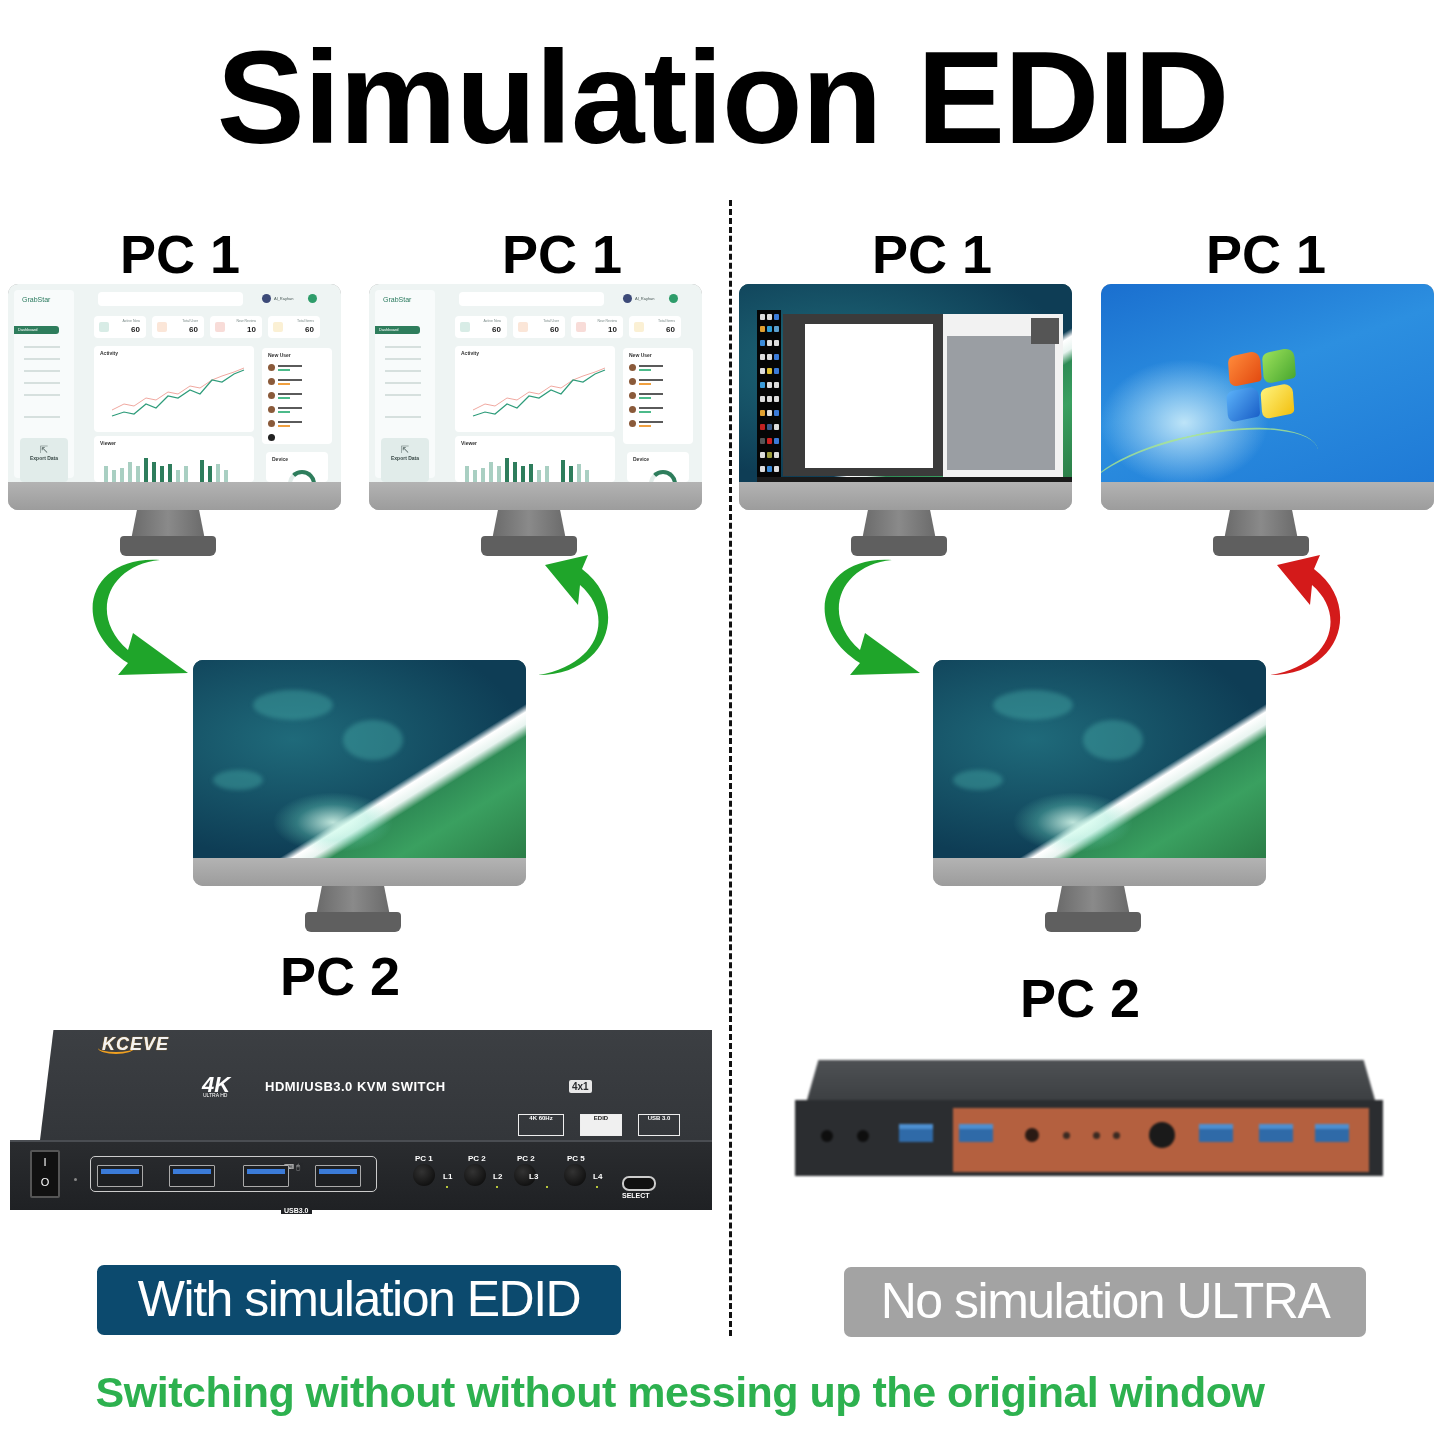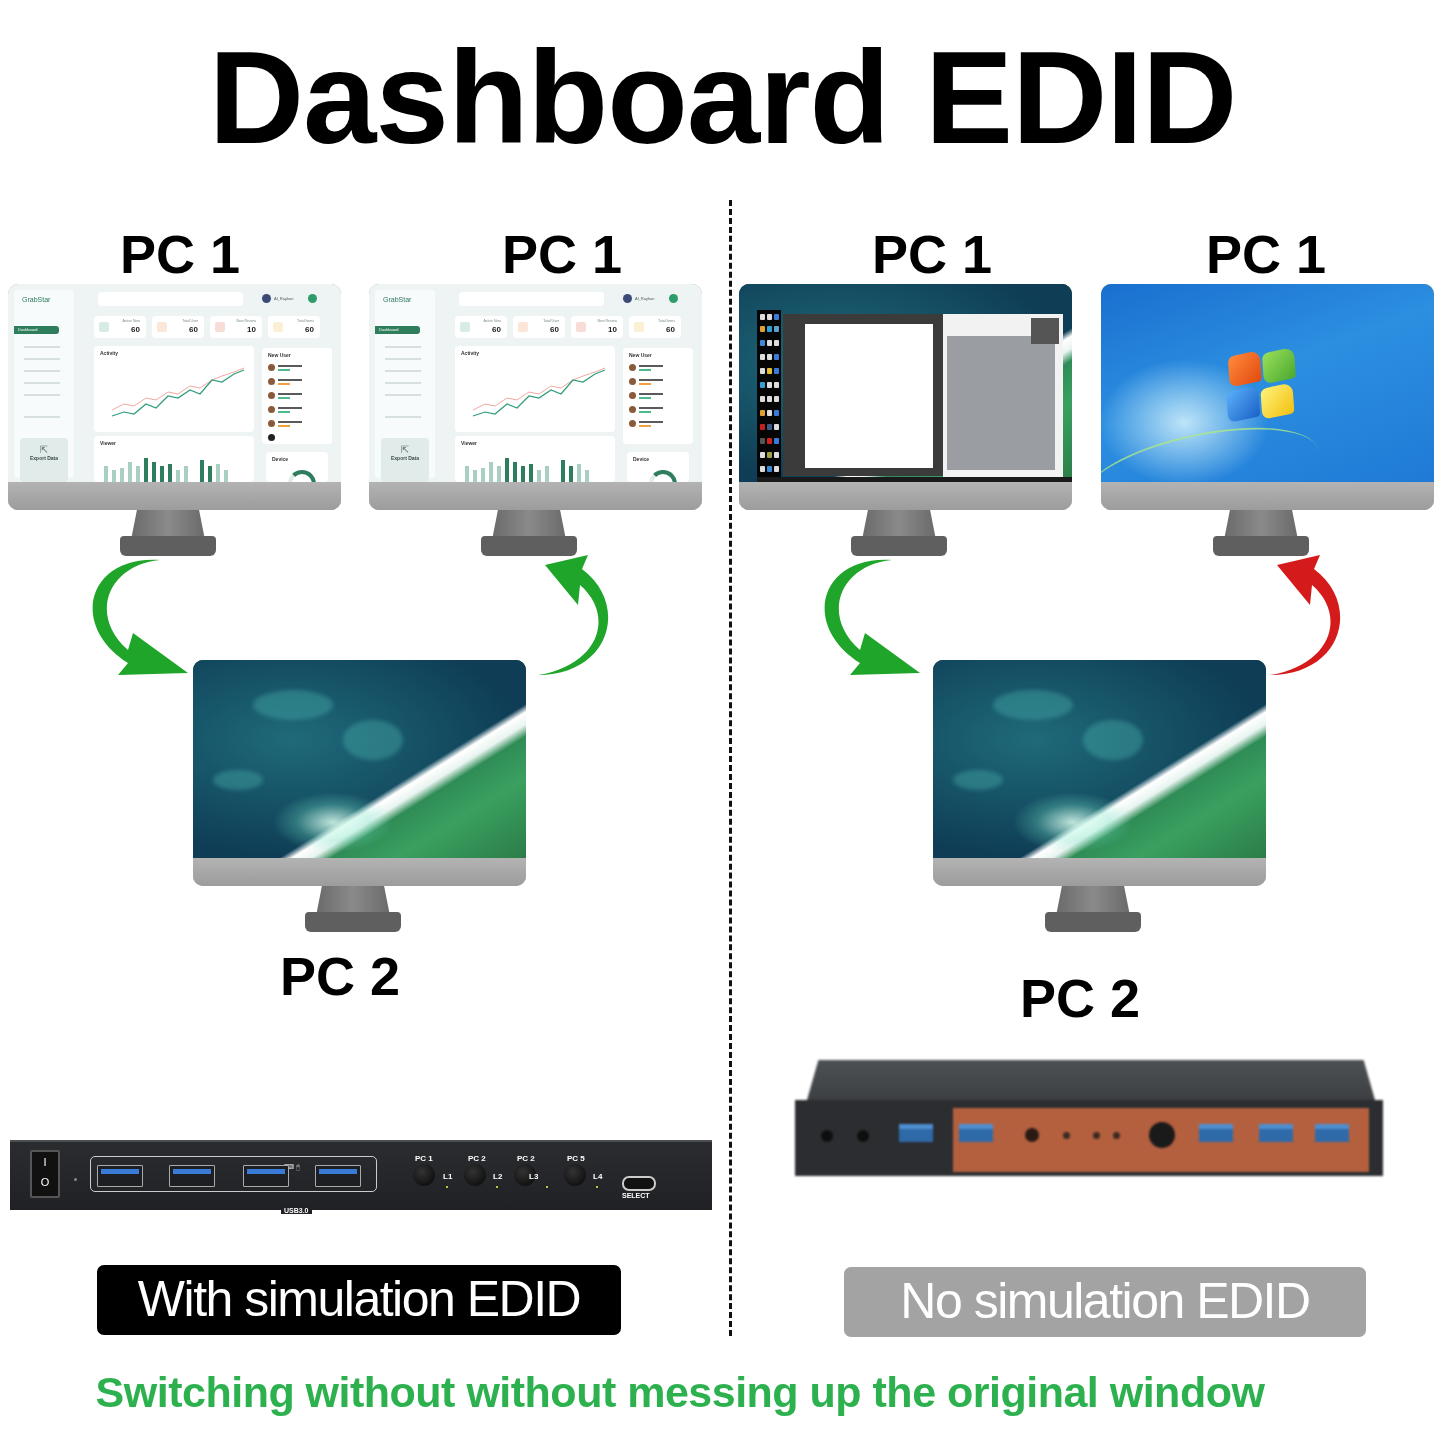--- a/index.html
+++ b/index.html
@@ -100,28 +100,28 @@
   .dev { left:795px; top:1060px; width:588px; height:118px; filter:blur(1px); }
   .dev .top { position:absolute; left:12px; top:0; width:568px; height:40px; background:linear-gradient(#4e5154,#3d4043); clip-path:polygon(2% 0,98% 0,100% 100%,0 100%); }
   .dev .front { position:absolute; left:0; top:40px; width:588px; height:76px; background:#2b2d30; }
   .dev .orange { position:absolute; left:158px; top:8px; width:416px; height:64px; background:#b4603f; }
   .dev .jack { position:absolute; width:12px; height:12px; border-radius:50%; background:#0e0e0e; }
   .dev .port { position:absolute; width:34px; height:18px; background:#2f6aa8; border-top:5px solid #4d8fd0; box-sizing:border-box; }
   .dev .small { position:absolute; width:7px; height:7px; border-radius:50%; background:#3a2a22; }
 
   
   .badge { text-align:center; color:#fff; font-size:50px; line-height:68px; border-radius:7px; letter-spacing:-1.5px; }
-  .badge-green { left:97px; top:1265px; width:524px; height:70px; background:#000000; }
+  .badge-green { left:97px; top:1265px; width:524px; height:70px; background:#0c4a6e; }
   .badge-gray { left:844px; top:1267px; width:522px; height:70px; background:#a3a3a3; }
   .subtitle { left:0; width:1360px; top:1368px; text-align:center; color:#2db14f; font-size:43px; font-weight:bold; letter-spacing:-0.5px; }
 </style>
 </head>
 <body>
 
-<div class="abs title">Dashboard EDID</div>
+<div class="abs title">Simulation EDID</div>
 
 <div class="abs divider"></div>
 
 <div class="abs pc-label" style="left:80px;top:226px;">PC 1</div>
 <div class="abs pc-label" style="left:462px;top:226px;">PC 1</div>
 
 <div class="abs monitor" style="left:8px;top:284px;">
   <div class="screen">
       <div class="display">
     <div class="dash">
@@ -337,20 +337,31 @@
     </div>
   </div>
       <div class="chin"></div>
     </div>
   <div class="neck"></div>
     <div class="foot"></div>
 </div>
 <div class="abs pc-label" style="left:240px;top:948px;">PC 2</div>
 
 <div class="abs kvm">
+  <div class="top">
+    <div class="brand-swoosh"></div>
+    <div class="brand">KCEVE</div>
+    <div class="k4">4K</div>
+    <div class="k4sub">ULTRA HD</div>
+    <div class="model">HDMI/USB3.0 KVM SWITCH</div>
+    <div class="badge4x1">4x1</div>
+    <div class="spec" style="left:478px;width:46px;"><span>4K 60Hz</span></div>
+    <div class="spec inv" style="left:540px;width:42px;"><span>EDID</span></div>
+    <div class="spec" style="left:598px;width:42px;"><span>USB 3.0</span></div>
+  </div>
   <div class="front">
     <div class="power">
         <span>I</span>
         <span>O</span>
       </div>
     <div class="dot"></div>
     <div class="usbbox">
       <div class="periph">⌨ 🖱</div>
       <div class="usb" style="left:6px"></div>
       <div class="usb" style="left:78px"></div>
@@ -497,15 +508,15 @@
       <div class="small" style="left:140px;top:24px"></div>
       <div class="small" style="left:160px;top:24px"></div>
       <div class="small" style="left:196px;top:14px;width:26px;height:26px;background:#1a1a1a"></div>
       <div class="port" style="left:246px;top:16px"></div>
       <div class="port" style="left:306px;top:16px"></div>
       <div class="port" style="left:362px;top:16px"></div>
     </div>
   </div>
 </div>
 
-<div class="abs badge badge-gray">No simulation EDID</div>
+<div class="abs badge badge-gray">No simulation ULTRA</div>
 
 <div class="abs subtitle">Switching without without messing up the original window</div>
 
 </body></html>

